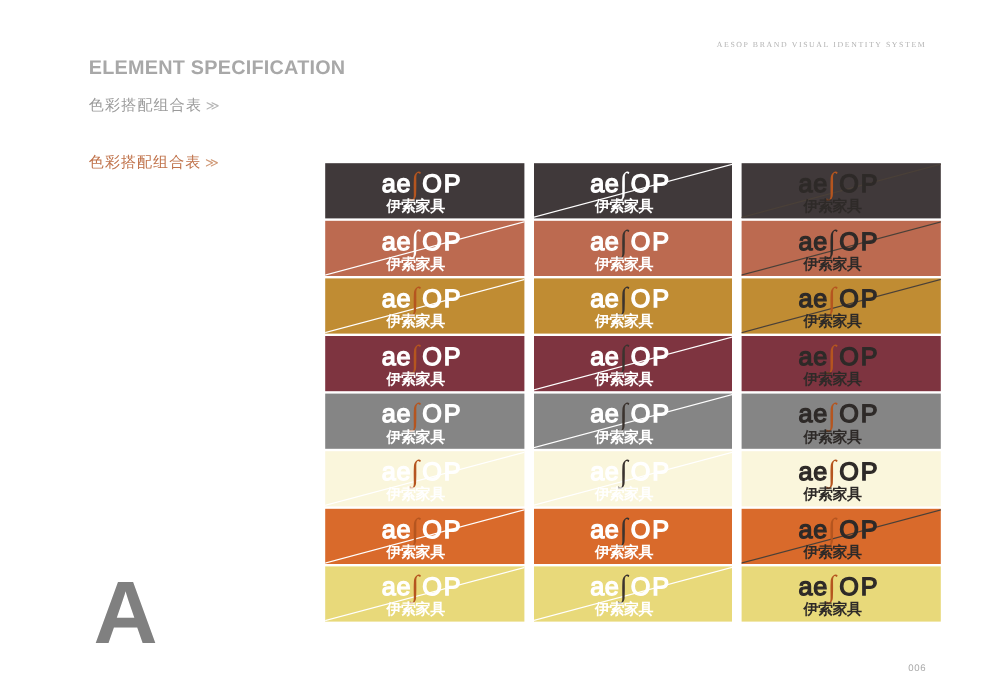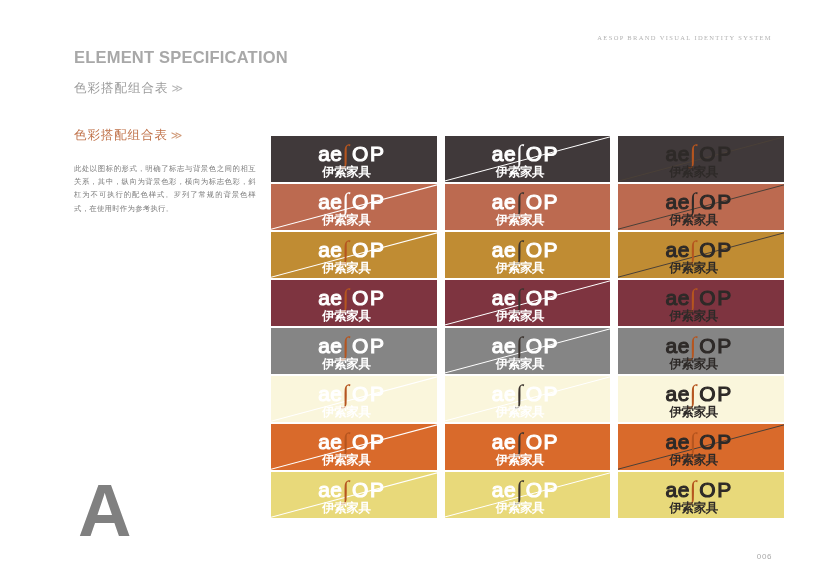--- a/index.html
+++ b/index.html
@@ -202,21 +202,20 @@
 
   <p class="title-cn">
     <span>色彩搭配组合表</span><span class="arrow">≫</span>
   </p>
 
 
   <p class="section-heading">
     <span>色彩搭配组合表</span><span class="arrow">≫</span>
   </p>
 
-  <p class="body-text">此处以图标的形式，明确了标志与背景色之间的相互关系，其中，纵向为背景色彩，横向为标志色彩，斜杠为不可执行的配色样式。罗列了常规的背景色样式，在使用时作为参考执行。</p>
 </div>
 
 <div class="big-letter">A</div>
 
 <div class="page-number">006</div>
 
 <div class="swatch-grid" id="swatch-grid">
     <div class="swatch" style="background: rgb(64, 57, 58);">
       <div class="logo">
         <div class="logo-mark mark-outline" style="color: rgb(255, 255, 255);">

